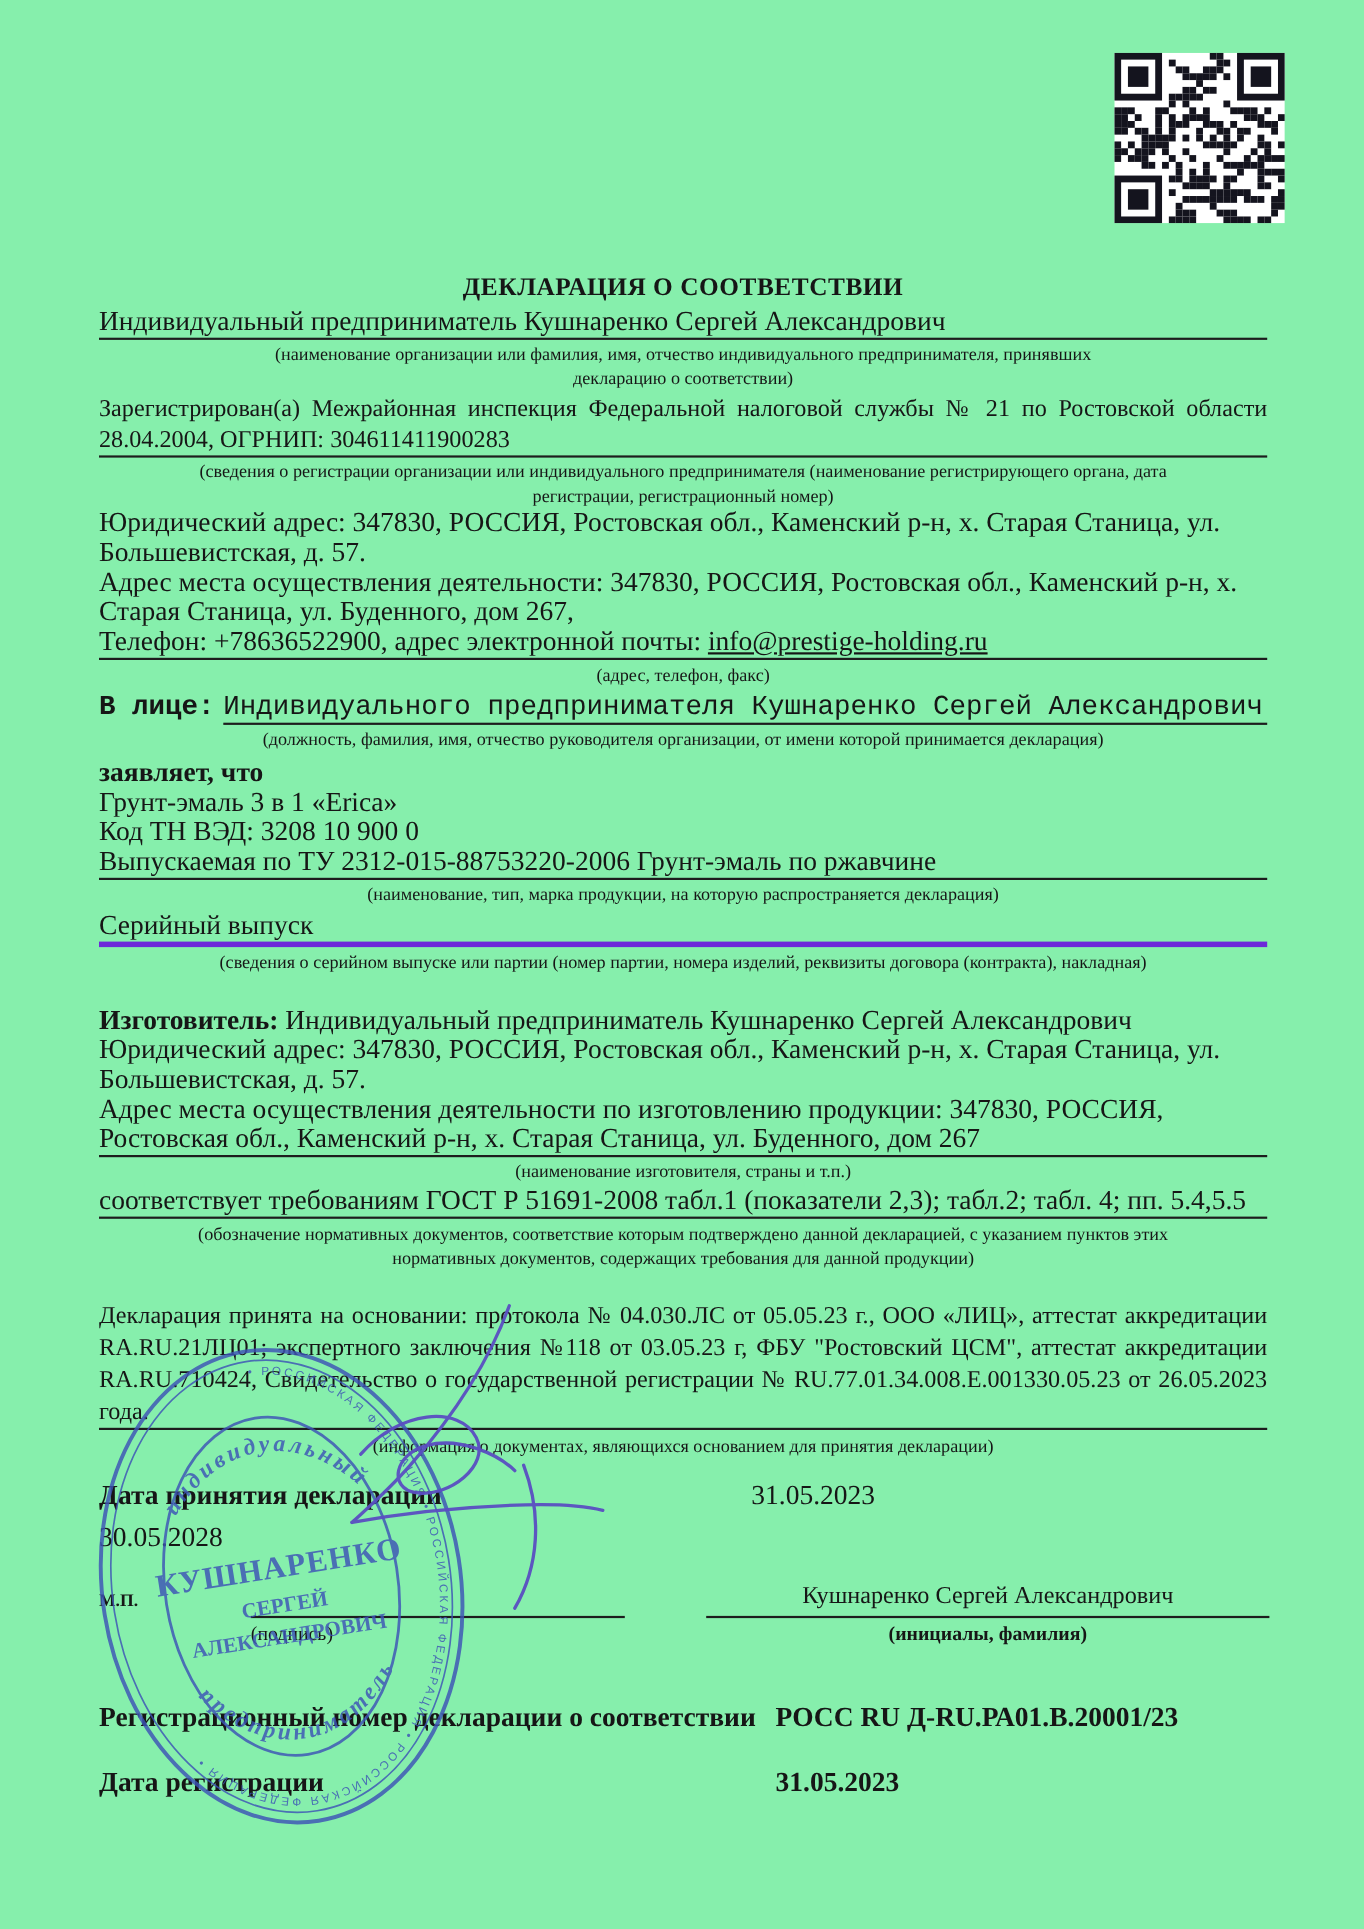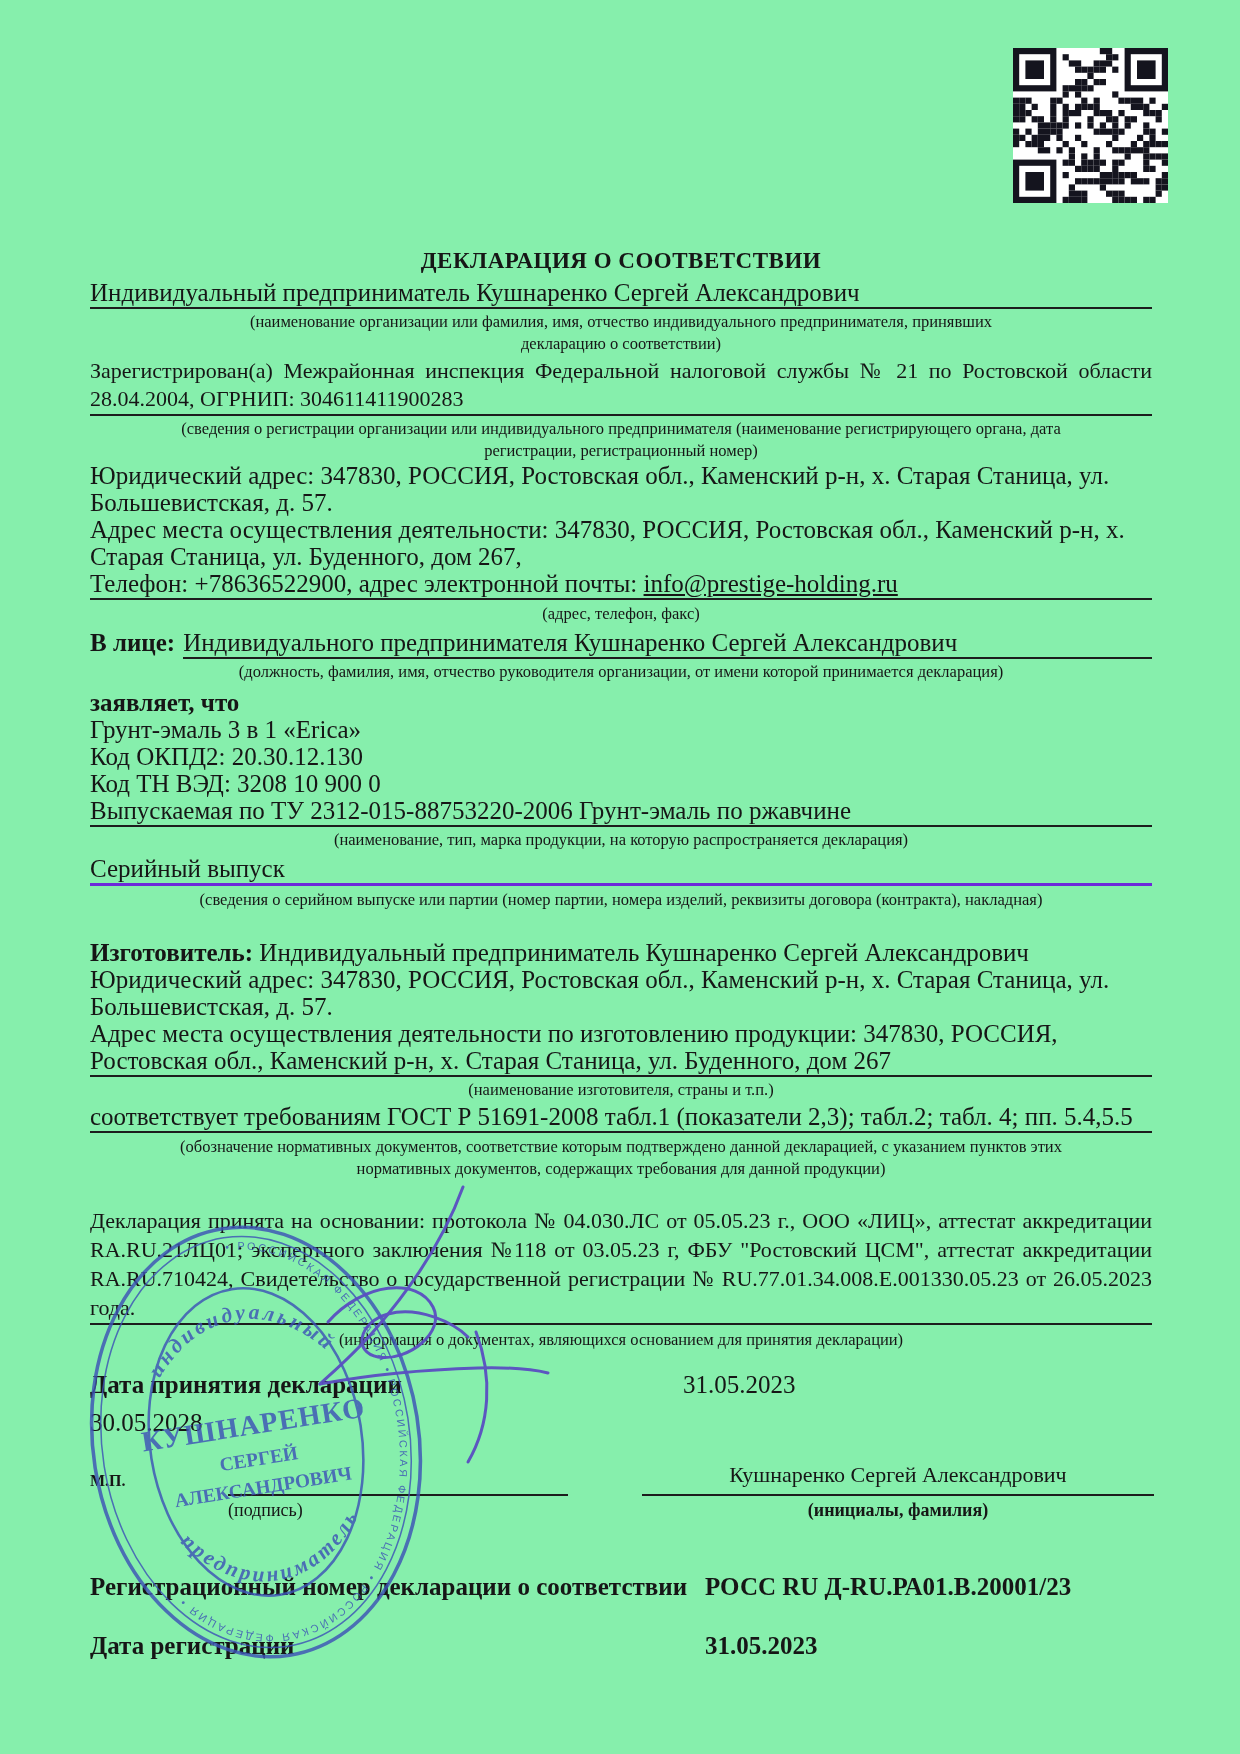--- a/index.html
+++ b/index.html
@@ -11,34 +11,34 @@
   }
   .page { position:relative; width:1240px; height:1754px; overflow:hidden; background:#86efac;padding-left:32px; }
   .content { position:absolute; left:90px; top:0; width:1062px; }
 
   .title { margin-top:246px; text-align:center; font-weight:bold; font-size:23px; line-height:30px; letter-spacing:.5px; }
 
   .t  { font-size:25px; line-height:27px; }
   .t28{ font-size:22px; line-height:28px; }
   .t29{ font-size:22px; line-height:29px; }
   .rule { border-bottom:2px solid #1d1d1d; padding-bottom:1px; }
-  .rule3 { border-bottom:3px solid #6d28d9; padding-bottom:1px; }
+  .rule3 { border-bottom:5px solid #6d28d9; padding-bottom:1px; }
   .jst { text-align:justify; }
   .b { font-weight:bold; }
   .u { text-decoration:underline; }
 
   .caption { font-size:16.5px; line-height:22px; text-align:center; }
   .cap-narrow { max-width:780px; margin-left:auto; margin-right:auto; }
   .cap-mid    { max-width:930px; margin-left:auto; margin-right:auto; }
   .cap-wide   { max-width:1010px; margin-left:auto; margin-right:auto; }
 
   .mt2{margin-top:2px}.mt3{margin-top:3px}.mt4{margin-top:4px}.mt6{margin-top:6px}
   .mt11{margin-top:11px}.mt12{margin-top:12px}.mt14{margin-top:28px}.mt20{margin-top:20px}.mt26{margin-top:26px}.mt30{margin-top:30px}.mt32{margin-top:32px}
 
-  .inline-row { display:flex; align-items:baseline; }
+  .inline-row { display:flex; align-items:baseline;font-family:Liberation Mono, monospace; }
   .inline-row .lbl { white-space:nowrap; padding-right:8px; }
   .inline-row .val { flex:1; border-bottom:2px solid #1d1d1d; padding-bottom:1px; }
 
   .pair { display:flex; }
   .pair .plabel { width:593px; font-weight:bold; }
   .pair .pvalue { }
   .pair.pv-b .pvalue { font-weight:bold; }
   .pair.shift .plabel { width:615px; }
 
   .sigblock { position:relative; height:95px; }
@@ -293,21 +293,20 @@
     <div class="caption mt3">(адрес, телефон, факс)</div>
 
     <div class="t mt4 inline-row">
       <span class="lbl b">В лице:</span>
       <span class="val">Индивидуального предпринимателя Кушнаренко Сергей Александрович</span>
     </div>
     <div class="caption cap-wide mt2">(должность, фамилия, имя, отчество руководителя организации, от имени которой принимается декларация)</div>
 
     <div class="t b mt6">заявляет, что</div>
     <div class="t">Грунт-эмаль 3 в 1  «Erica»</div>
-    <div class="t">Код ОКПД2: 20.30.12.130</div>
     <div class="t">Код ТН ВЭД: 3208 10 900 0</div>
     <div class="t rule">Выпускаемая по ТУ 2312-015-88753220-2006 Грунт-эмаль по ржавчине</div>
     <div class="caption mt2">(наименование, тип, марка продукции, на которую распространяется декларация)</div>
 
     <div class="t mt4 rule3">Серийный выпуск</div>
     <div class="caption cap-wide mt3">(сведения о серийном выпуске или партии (номер партии, номера изделий, реквизиты договора (контракта), накладная)</div>
 
     <div class="t mt14"><span class="b">Изготовитель:</span> <span>Индивидуальный предприниматель Кушнаренко Сергей Александрович</span></div>
     <div class="t">Юридический адрес: 347830, РОССИЯ, Ростовская обл., Каменский р-н, х. Старая Станица, ул. Большевистская, д. 57.</div>
     <div class="t rule">Адрес места осуществления деятельности по изготовлению продукции: 347830, РОССИЯ, Ростовская обл., Каменский р-н, х. Старая Станица, ул. Буденного, дом 267</div>

